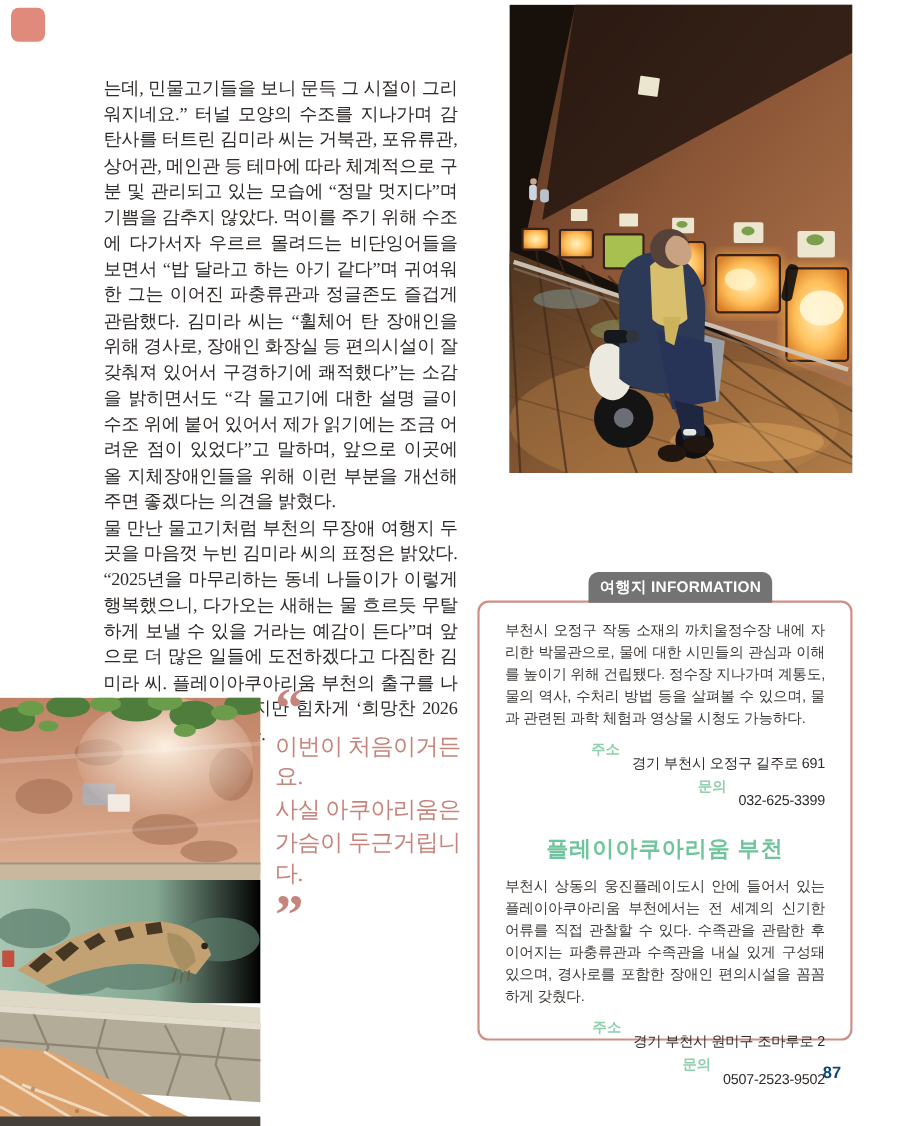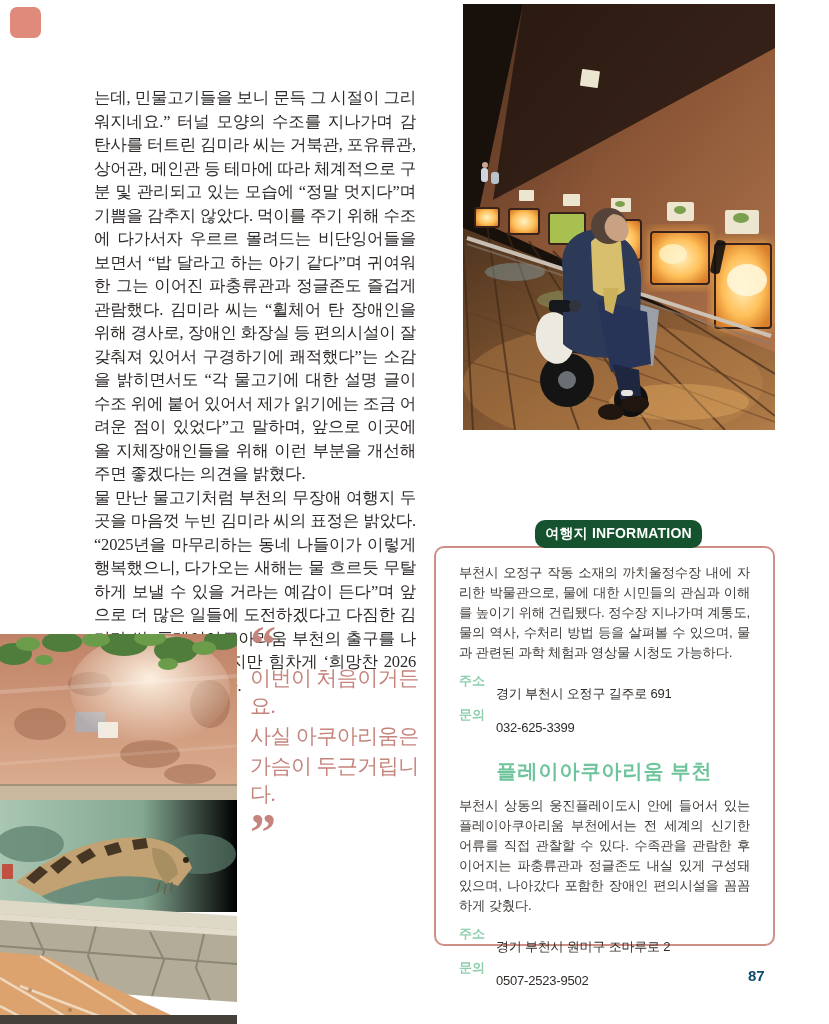--- a/index.html
+++ b/index.html
@@ -1,21 +1,21 @@
 <!DOCTYPE html>
 <html><head>
 <meta charset="utf-8">
 <style>
   html,body{margin:0;padding:0;background:#ffffff;}
   .page{position:relative;width:829px;height:1024px;background:#ffffff;overflow:hidden;
         font-family:"Liberation Sans","DejaVu Sans",sans-serif;}
   .corner-accent{position:absolute;left:10px;top:7px;width:31px;height:31px;border-radius:7px;}
 
   
-  .article{position:absolute;left:94px;top:86px;width:322px;
+  .article{position:absolute;left:94px;top:68px;width:322px;
            font-family:"Liberation Serif","DejaVu Serif",serif;
            font-size:16.5px;line-height:23.5px;color:#2e2a28;
            text-align:justify;word-break:normal;letter-spacing:-0.2px;}
   .article p{margin:0;}
 
   
   .photo{position:absolute;overflow:hidden;}
   .photo-top{left:463px;top:4px;width:312px;height:426px;}
   .photo-bottom{left:0;top:634px;width:237px;height:390px;}
   .photo svg{display:block;}
@@ -32,21 +32,21 @@
   .infobox{position:absolute;left:434px;top:546px;width:341px;height:400px;
            border:2px solid #cf8f86;border-radius:10px;background:#ffffff;box-sizing:border-box;
            padding:4px 23px 0 23px;}
   .info-tab{position:absolute;left:99px;top:-28px;width:167px;height:28px;
             border-radius:9px 9px 0 0;color:#ffffff;font-weight:bold;font-size:14px;
             display:flex;align-items:center;justify-content:center;letter-spacing:0.2px;}
   .info-title{font-family:"Liberation Serif","DejaVu Serif",serif;font-weight:bold;
               font-size:20px;text-align:center;letter-spacing:1px;margin:18px 0 0 0;}
   .info-body{font-size:13.3px;line-height:20px;color:#3f3b38;text-align:justify;
              word-break:normal;margin:11px 0 0 0;letter-spacing:-0.2px;}
-  .meta{display:flex;margin-top:10px;font-size:13px;line-height:16px;}
+  .meta{display:flex;margin-top:10px;font-size:13px;line-height:16px;justify-content:flex-end;}
   .meta + .meta{margin-top:5px;}
   .meta .label{font-weight:bold;width:37px;flex:0 0 37px;}
   .meta .value{color:#2f2b29;letter-spacing:-0.2px;margin-top:13px;}
 
   .page-number{position:absolute;left:748px;top:967px;font-weight:bold;font-size:15px;color:#0c4a6e;}
 </style>
 </head>
 <body>
 
 <div class="page">
@@ -272,37 +272,37 @@
       <g fill="#8a5f3c" opacity="0.5">
         <circle cx="30" cy="356" r="2"></circle>
           <circle cx="70" cy="376" r="2"></circle>
           <circle cx="110" cy="384" r="2"></circle>
       </g>
       <rect x="0" y="381" width="237" height="9" fill="#46403a"></rect>
     </svg>
   </div>
 
   <div class="infobox" style="border-color: rgb(207, 143, 134);">
-    <div class="info-tab" style="background: #14532d; border-radius: 10px;">여행지 INFORMATION</div>
+    <div class="info-tab" style="background: #737373;">여행지 INFORMATION</div>
 
     <div class="info-section">
       <p class="info-body">부천시 오정구 작동 소재의 까치울정수장 내에 자리한 박물관으로, 물에 대한 시민들의 관심과 이해를 높이기 위해 건립됐다. 정수장 지나가며 계통도, 물의 역사, 수처리 방법 등을 살펴볼 수 있으며, 물과 관련된 과학 체험과 영상물 시청도 가능하다.</p>
       <div class="meta">
         <span class="label" style="color: rgb(143, 207, 174);">주소</span>
         <span class="value">경기 부천시 오정구 길주로 691</span>
       </div>
       <div class="meta">
         <span class="label" style="color: rgb(143, 207, 174);">문의</span>
         <span class="value">032-625-3399</span>
       </div>
     </div>
 
     <div class="info-section">
       <h3 class="info-title" style="margin-top: 22px; color: rgb(110, 196, 155);">플레이아쿠아리움 부천</h3>
-      <p class="info-body">부천시 상동의 웅진플레이도시 안에 들어서 있는 플레이아쿠아리움 부천에서는 전 세계의 신기한 어류를 직접 관찰할 수 있다. 수족관을 관람한 후 이어지는 파충류관과 정글존도 내실 있게 구성돼 있으며, 나아갔다 포함한 장애인 편의시설을 꼼꼼하게 갖췄다.</p>
+      <p class="info-body">부천시 상동의 웅진플레이도시 안에 들어서 있는 플레이아쿠아리움 부천에서는 전 세계의 신기한 어류를 직접 관찰할 수 있다. 수족관을 관람한 후 이어지는 파충류관과 수족관을 내실 있게 구성돼 있으며, 경사로를 포함한 장애인 편의시설을 꼼꼼하게 갖췄다.</p>
       <div class="meta">
         <span class="label" style="color: rgb(143, 207, 174);">주소</span>
         <span class="value">경기 부천시 원미구 조마루로 2</span>
       </div>
       <div class="meta">
         <span class="label" style="color: rgb(143, 207, 174);">문의</span>
         <span class="value">0507-2523-9502</span>
       </div>
     </div>
   </div>

